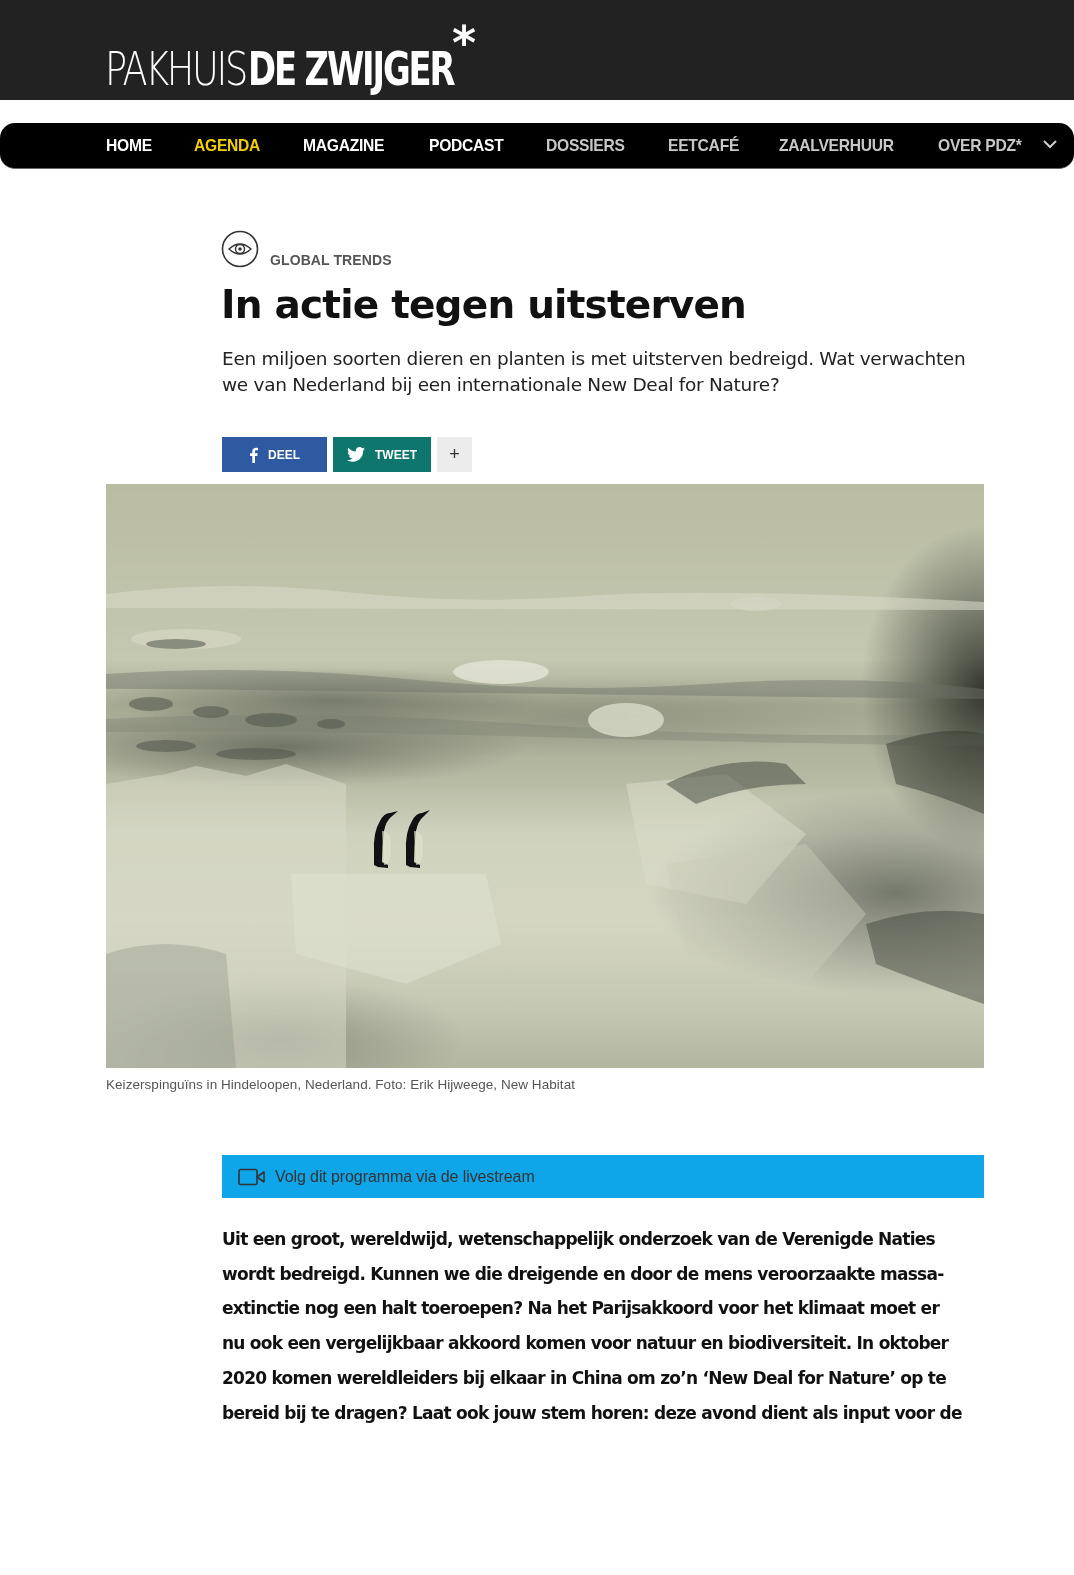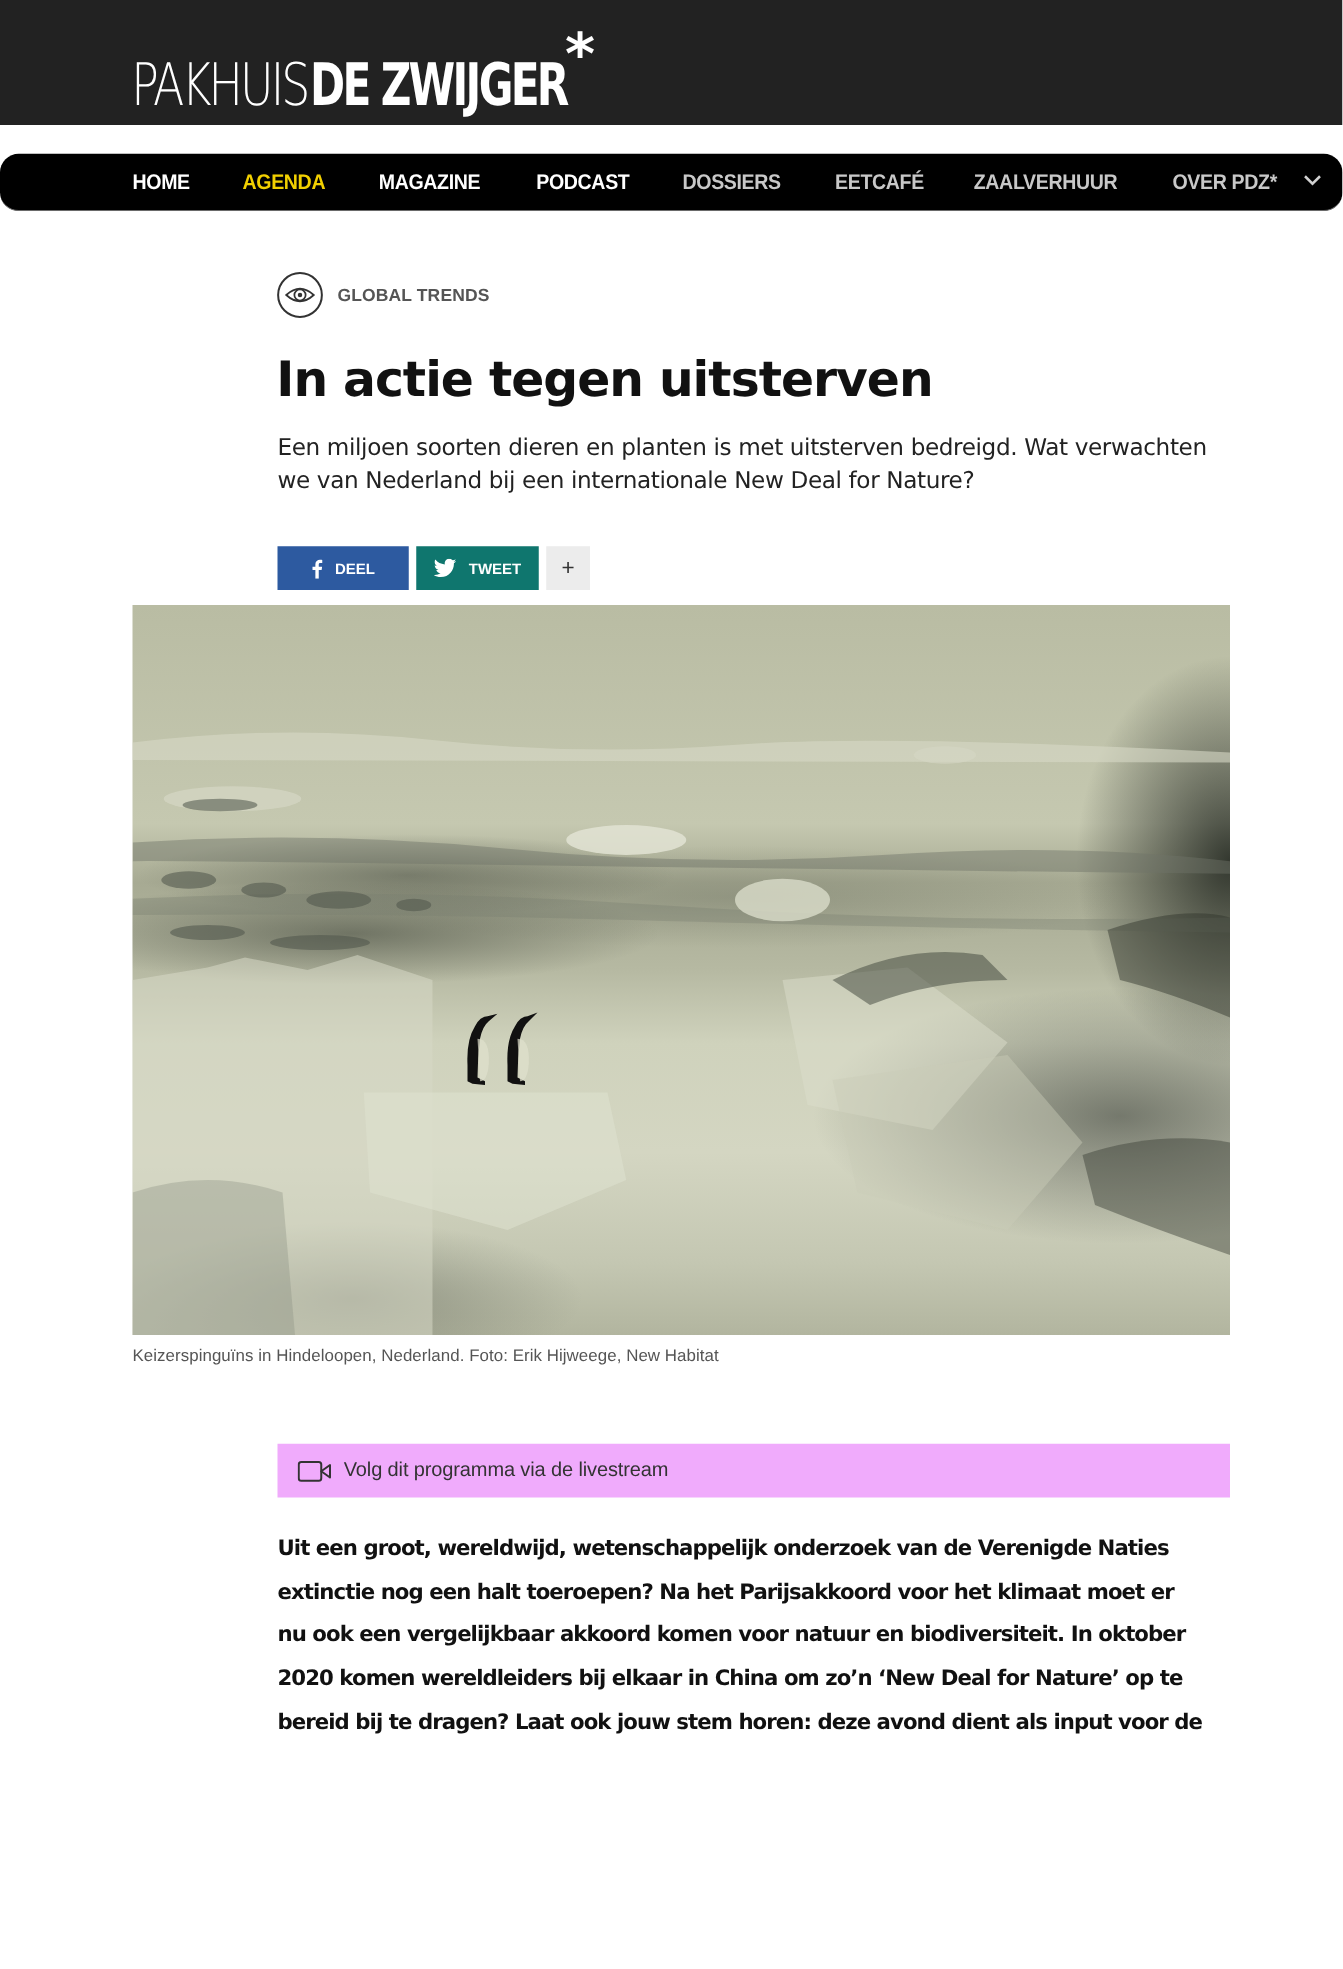--- a/index.html
+++ b/index.html
@@ -14,21 +14,21 @@
   .logo-star { position: absolute; left: 347px; top: -14px; font-size: 46px; font-weight: 700; color: #fff; font-family: "DejaVu Sans", sans-serif; }
 
   
   .navbar { position: absolute; left: 0; top: 123px; width: 1074px; height: 46px; background: #000; border-bottom: 1px solid #6a6a6a; border-radius: 15px; }
   .nav-item { position: absolute; top: 13px; font-family: "Liberation Sans", sans-serif; font-weight: 700; font-size: 17px; letter-spacing: -0.3px; color: #fff; text-decoration: none; transform: scaleX(0.92); transform-origin: left center; }
   .nav-item.active { color: #f2d000; }
   .nav-item.muted { color: #c8c8c8; font-weight: 700; }
   .nav-chevron { position: absolute; left: 1042px; top: 13px; width: 16px; height: 16px; }
 
   
-  .category { position: absolute; left: 221px; top: 217px; display: flex; align-items: center; text-decoration: none; }
+  .category { position: absolute; left: 221px; top: 230px; display: flex; align-items: flex-end; text-decoration: none; }
   .eye-icon { width: 38px; height: 38px; }
   .category-label { margin-left: 11px; font-size: 14px; font-weight: 700; color: #555; letter-spacing: 0.1px; }
   .title { position: absolute; left: 221px; top: 280px; font-family: "DejaVu Sans", sans-serif; font-weight: 700; font-size: 39px; letter-spacing: -0.8px; color: #111; line-height: 50px; }
   .lead { position: absolute; left: 222px; top: 346px; width: 770px; font-family: "DejaVu Sans", sans-serif; font-size: 18.5px; line-height: 26px; color: #222; letter-spacing: -0.3px; }
 
   
   .share { position: absolute; left: 222px; top: 437px; display: flex; gap: 6px; }
   .btn { height: 35px; display: flex; align-items: center; justify-content: center; color: #fff; font-size: 12px; font-weight: 700; text-decoration: none; cursor: pointer; }
   .btn-fb { width: 105px; background: #2d5aa0; }
   .btn-tw { width: 98px; background: #0f766e; }
@@ -45,21 +45,21 @@
       radial-gradient(ellipse 50% 10% at 55% 40%, rgba(100,105,90,0.35), rgba(0,0,0,0) 70%),
       radial-gradient(ellipse 30% 15% at 20% 95%, rgba(80,85,75,0.4), rgba(0,0,0,0) 70%),
       linear-gradient(180deg, #b9bca3 0%, #c5c8b0 30%, #a7aa93 38%, #b6b9a2 50%, #cfd2bc 60%, #d4d6c2 75%, #c4c7b2 90%, #b2b59f 100%);
   }
   .photo-shape { position: absolute; }
   .penguins { position: absolute; left: 258px; top: 323px; width: 72px; height: 68px; }
 
   .caption { position: absolute; left: 106px; top: 1077px; font-size: 13.5px; color: #555; letter-spacing: 0.05px; }
 
   
-  .livestream { position: absolute; left: 222px; top: 1155px; width: 762px; height: 43px; background: #f0abfc; display: flex; align-items: center; padding-left: 16px; text-decoration: none; }
+  .livestream { position: absolute; left: 222px; top: 1155px; width: 762px; height: 43px; background: #0ea5e9; display: flex; align-items: center; padding-left: 16px; text-decoration: none; }
   .cam-icon { width: 28px; height: 18px; margin-right: 9px; }
   .livestream-label { font-size: 16px; color: #333; letter-spacing: -0.1px; }
 
   
   .body-text { position: absolute; left: 222px; top: 1222px; width: 770px; font-family: "DejaVu Sans", sans-serif; font-weight: 700; font-size: 17px; line-height: 34.7px; color: #111; letter-spacing: -0.75px; }
   .body-text span { display: block; white-space: nowrap; }
 </style>
 </head>
 <body>
 
@@ -162,17 +162,18 @@
 <a class="livestream">
   <svg class="cam-icon" viewBox="0 0 28 18">
     <rect x="1" y="1.5" width="18" height="15" rx="2" fill="none" stroke="#333" stroke-width="1.6"></rect>
     <path d="M19 9 L26 4 L26 14 Z" fill="none" stroke="#333" stroke-width="1.6" stroke-linejoin="round"></path>
   </svg>
   <span class="livestream-label">Volg dit programma via de livestream</span>
 </a>
 
 <div class="body-text">
   <span>Uit een groot, wereldwijd, wetenschappelijk onderzoek van de Verenigde Naties</span>
+  <span>wordt bedreigd. Kunnen we die dreigende en door de mens veroorzaakte massa-</span>
   <span>extinctie nog een halt toeroepen? Na het Parijsakkoord voor het klimaat moet er</span>
   <span>nu ook een vergelijkbaar akkoord komen voor natuur en biodiversiteit. In oktober</span>
   <span>2020 komen wereldleiders bij elkaar in China om zo’n ‘New Deal for Nature’ op te</span>
   <span>bereid bij te dragen? Laat ook jouw stem horen: deze avond dient als input voor de</span>
 </div>
 
 </body></html>

